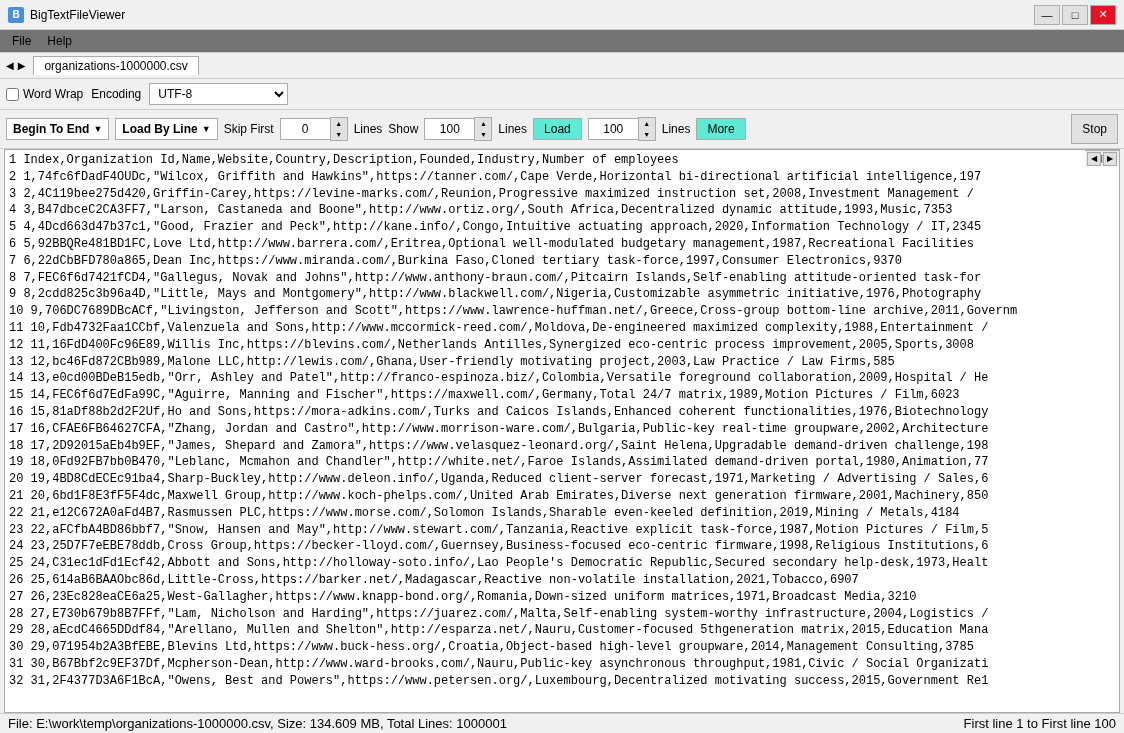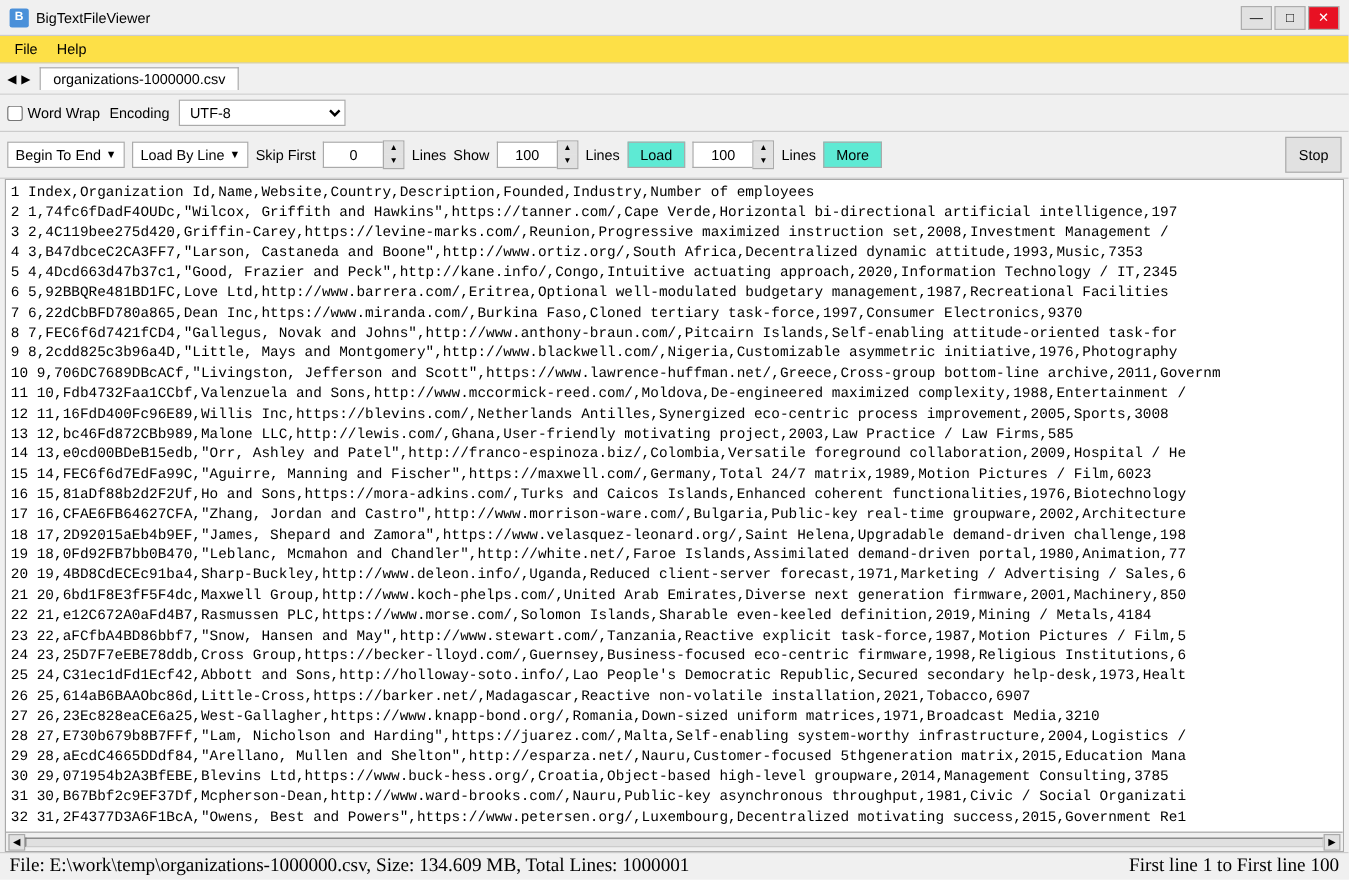--- a/index.html
+++ b/index.html
@@ -14,21 +14,21 @@
       border-bottom: 1px solid #ccc;
     }
     .title-bar-icon { width: 16px; height: 16px; background: #4a9fd4; margin-right: 6px; display: inline-block; }
     .title-bar-controls { margin-left: auto; display: flex; gap: 2px; }
     .title-bar-btn {
       width: 26px; height: 20px; background: #e1e1e1; border: 1px solid #adadad;
       cursor: pointer; display: flex; align-items: center; justify-content: center; font-size: 11px;
     }
     
     .menu-bar {
-      background: #fde047;
+      background: #737373;
       display: flex;
       padding: 2px 4px;
       border-bottom: 1px solid #ccc;
       align-items: center;
     }
     .menu-item {
       padding: 2px 8px;
       cursor: pointer;
       font-size: 12px;
     }
@@ -76,35 +76,35 @@
       width: 50px; height: 22px; border: 1px solid #aaa; text-align: center; font-size: 12px;
       border-right: none;
     }
     .spinner-btns { display: flex; flex-direction: column; border: 1px solid #aaa; }
     .spinner-btn {
       width: 16px; height: 11px; background: #e1e1e1; border: none; cursor: pointer;
       font-size: 7px; line-height: 1; display: flex; align-items: center; justify-content: center;
     }
     .dropdown-btn {
       height: 22px; background: white; border: 1px solid #aaa; padding: 0 6px;
-      font-size: 12px; cursor: pointer; display: flex; align-items: center; gap: 4px;
+      font-size: 12px; cursor: pointer; display: flex; align-items: center; gap: 4px; font-weight: bold;
     }
     .dropdown-arrow { font-size: 9px; }
     .toolbar-btn {
       height: 22px; background: #5eead4; border: 1px solid #aaa; padding: 0 10px;
       font-size: 12px; cursor: pointer;
     }
     .stop-btn {
       height: 30px; background: #e1e1e1; border: 1px solid #aaa; padding: 0 10px;
       font-size: 12px; cursor: pointer; margin-left: auto;
     }
     
     .content-area {
       display: flex;
-      flex-direction: column;
+      flex-direction: row;
       flex: 1;
       overflow: hidden;
       background: white;
       border: 1px solid #aaa;
       margin: 0 4px;
       height: calc(100vh - 220px);
     }
     
     .text-display {
       flex: 1;
@@ -129,23 +129,22 @@
     .scrollbar-track {
       flex: 1; height: 8px; background: #e0e0e0; border: 1px inset #ccc; position: relative;
     }
     
     .status-bar {
       background: #f0f0f0;
       display: flex;
       align-items: center;
       padding: 2px 8px;
       border-top: 1px solid #ccc;
-      font-size: 16px;
+      font-size: 13px;
       justify-content: space-between;
-      font-family: Liberation Serif, serif;
     }
     
     .main-container {
       display: flex;
       flex-direction: column;
       height: 733px;
       width: 1124px;
       overflow: hidden;
       background: #f0f0f0;
     }

